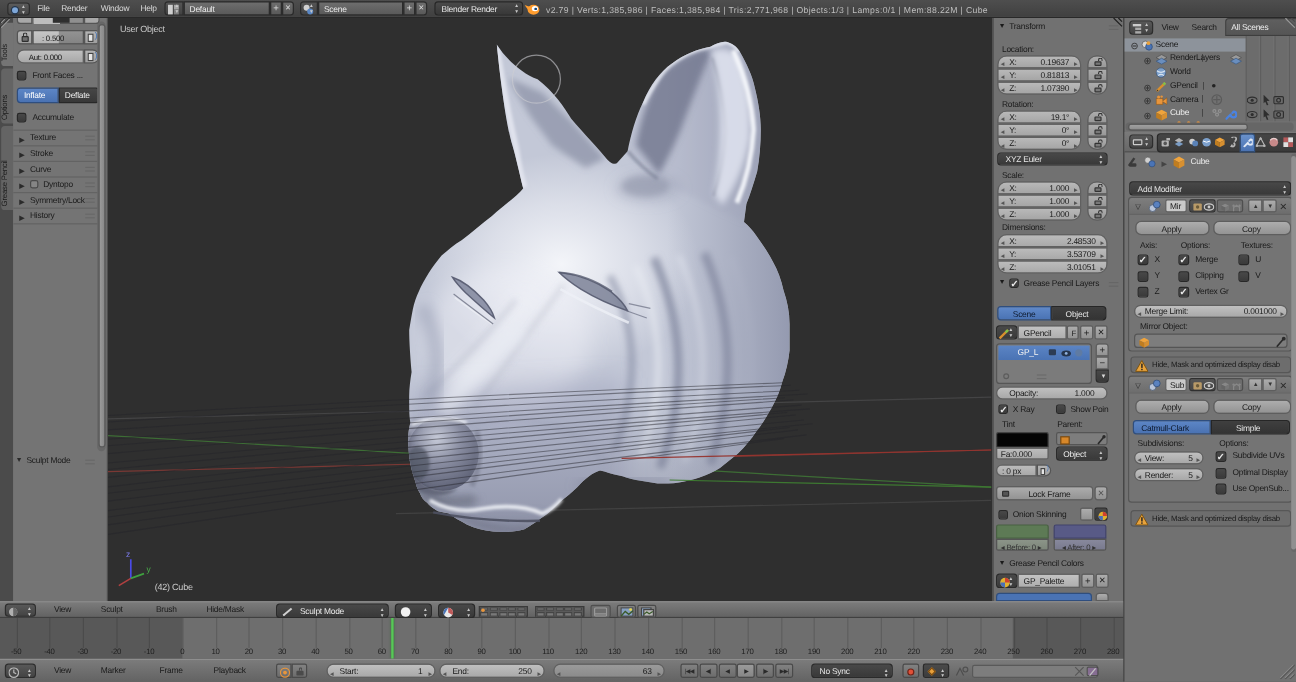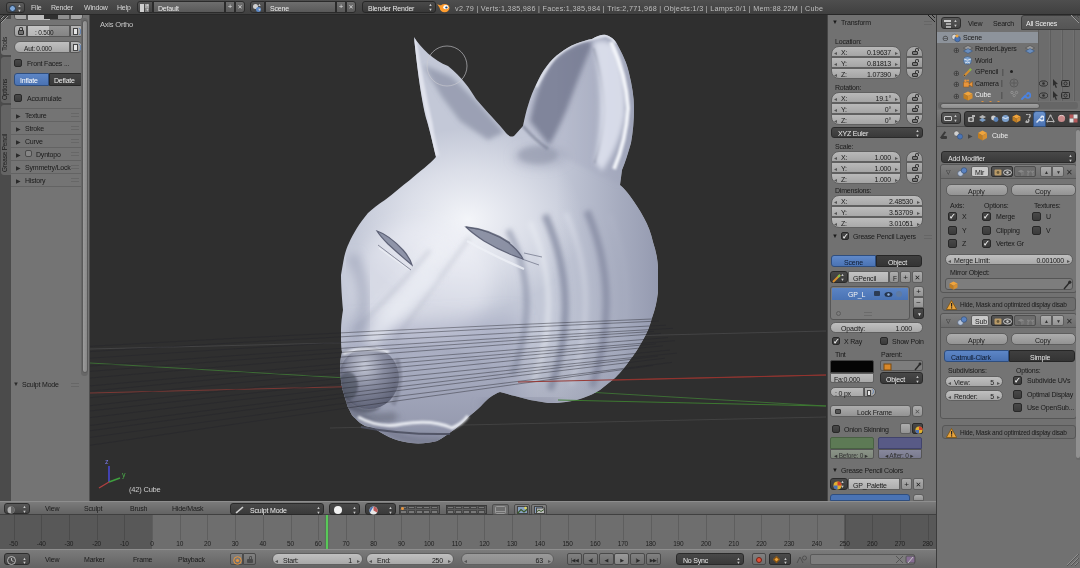--- a/index.html
+++ b/index.html
@@ -266,21 +266,21 @@
         <path d="M468,385 L736,391" stroke="rgba(62,124,50,0.95)" stroke-width="1" fill="none"></path>
         <circle cx="357" cy="51" r="20" stroke="rgba(205,205,210,0.6)" stroke-width="1" fill="none"></circle>
         <g font-family="Liberation Sans, sans-serif" font-size="7">
           <path d="M19,467 L19,451" stroke="#4a4ae8" stroke-width="1.4"></path>
           <path d="M19,467 L30,463" stroke="#3fa03f" stroke-width="1.4"></path>
           <path d="M19,467 L9,473" stroke="#b04040" stroke-width="1.4"></path>
           <text x="15" y="449" fill="#7a7ae8">z</text>
           <text x="32" y="462" fill="#4ab04a">y</text>
         </g>
       </svg>
-<span class="tw" style="left:10px;top:5px;color:#c8c8c8;font-size:7.5px;">Axis Ortho</span>
+<span class="tw" style="left:10px;top:5px;color:#c8c8c8;font-size:7.5px;">User Object</span>
 <span class="tw" style="left:39px;top:470px;color:#cdcdcd;font-size:7.5px;">(42) Cube</span>
 </div>
 <div class="a" style="left:827px;top:15px;width:109px;height:486px;background:#717171;border-left:1px solid #454545;overflow:hidden;">
       <span class="t" style="left:4px;top:4px;font-size:6px;">▼</span>
       <span class="t" style="left:13px;top:3.5px;">Transform</span>
       <div class="grip" style="left:96px;top:6px;"></div>
       <span class="t" style="left:7px;top:23px;">Location:</span>
       <div class="fld" style="left:3px;top:31px;width:70px;height:10.5px;border-radius:8px 8px 0 0;background:linear-gradient(#b9b9b9,#a5a5a5);">
 <span class="arrL" style="top:1.5px;">◂</span>
         <span class="t" style="left:9px;top:1.5px;">X:</span>

